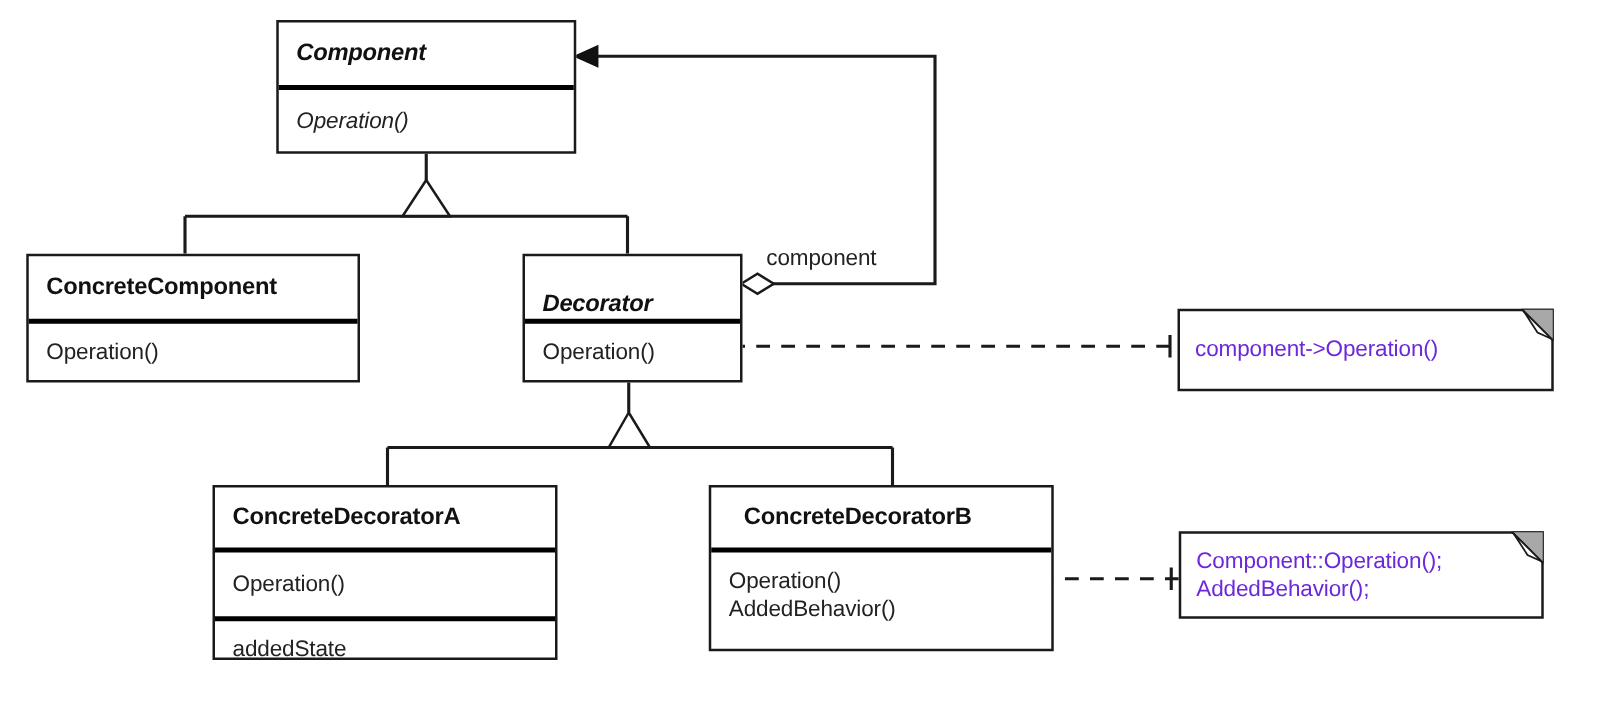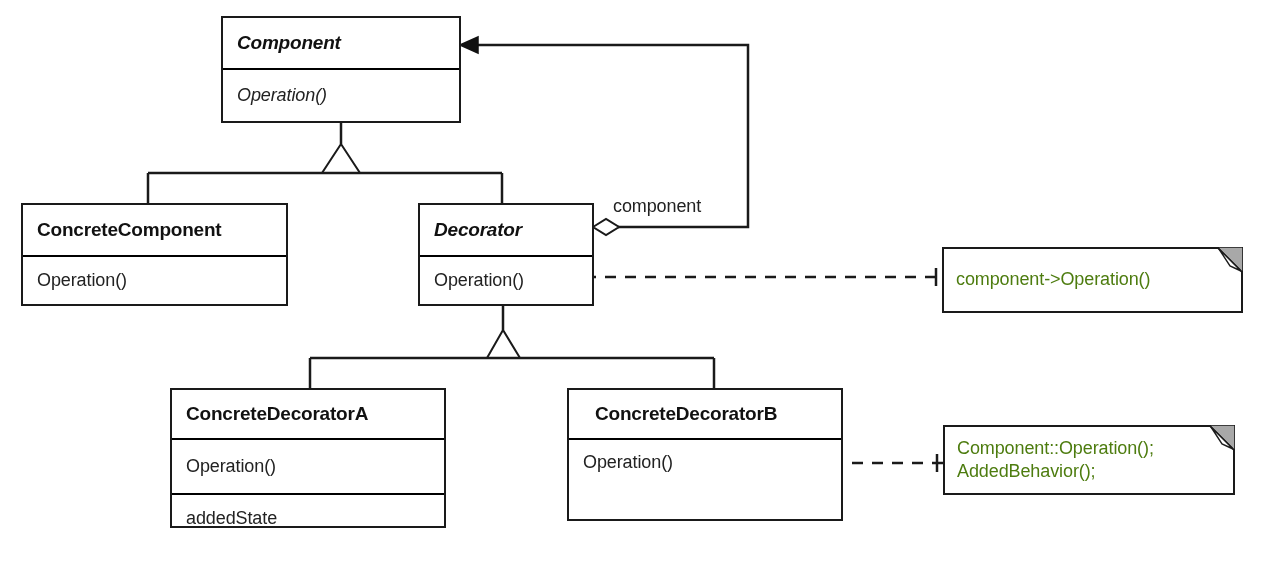--- a/index.html
+++ b/index.html
@@ -30,21 +30,21 @@
     z-index: 3;
   }
   .cls-compartment {
     box-sizing: border-box;
     display: flex;
     flex-direction: column;
     justify-content: center;
     padding: 0 14px;
   }
   .cls-compartment + .cls-compartment {
-    border-top: 2px solid #000000;
+    border-top: 4px solid #000000;
   }
   .cls-title {
     font-size: 19px;
     font-weight: bold;
     color: #111111;
     letter-spacing: -0.2px;
   }
   .cls-title.abstract {
     font-style: italic;
   }
@@ -63,21 +63,21 @@
     border: 2px solid #1a1a1a;
     box-sizing: border-box;
     z-index: 3;
     display: flex;
     flex-direction: column;
     justify-content: center;
     padding: 0 12px;
   }
   .note-text {
     font-size: 18px;
-    color: #4d7c0f;
+    color: #6d28d9;
     line-height: 1.3;
     letter-spacing: -0.1px;
     white-space: pre;
   }
   .note-fold {
     position: absolute;
     top: -2px;
     right: -2px;
     width: 26px;
     height: 26px;
@@ -151,21 +151,21 @@
   <div class="cls-box" style="left:21px; top:203px; width:267px; height:103px;">
     <div class="cls-compartment" style="height:50px;">
       <div class="cls-title">ConcreteComponent</div>
     </div>
     <div class="cls-compartment" style="height:49px;">
       <div class="cls-member">Operation()</div>
     </div>
   </div>
 
   <div class="cls-box" style="left:418px; top:203px; width:176px; height:103px;">
-    <div class="cls-compartment" style="height:50px;">
+    <div class="cls-compartment" style="height:50px;justify-content:flex-end;">
       <div class="cls-title abstract">Decorator</div>
     </div>
     <div class="cls-compartment" style="height:49px;">
       <div class="cls-member">Operation()</div>
     </div>
   </div>
 
   <div class="edge-label" style="left:613px; top:196px;">component</div>
 
   <div class="cls-box" style="left:170px; top:388px; width:276px; height:140px;">
@@ -179,20 +179,21 @@
       <div class="cls-member">addedState</div>
     </div>
   </div>
 
   <div class="cls-box" style="left:567px; top:388px; width:276px; height:133px;">
     <div class="cls-compartment" style="height:48px;margin-left:12px;">
       <div class="cls-title">ConcreteDecoratorB</div>
     </div>
     <div class="cls-compartment" style="height:81px; justify-content:flex-start; padding-top:11px;">
       <div class="cls-member">Operation()</div>
+      <div class="cls-member">AddedBehavior()</div>
     </div>
   </div>
 
   <div class="note-box" style="left:942px; top:247px; width:301px; height:66px;">
     <div class="note-text">component-&gt;Operation()</div>
     <svg class="note-fold" viewBox="0 0 26 26">
       <polygon points="0,0 26,0 26,26" fill="#a8a8a8" stroke="#1a1a1a" stroke-width="1.6"></polygon>
       <polygon points="2,2 13,19 24,24" fill="#ffffff" stroke="#1a1a1a" stroke-width="1.4"></polygon>
     </svg>
   </div>

